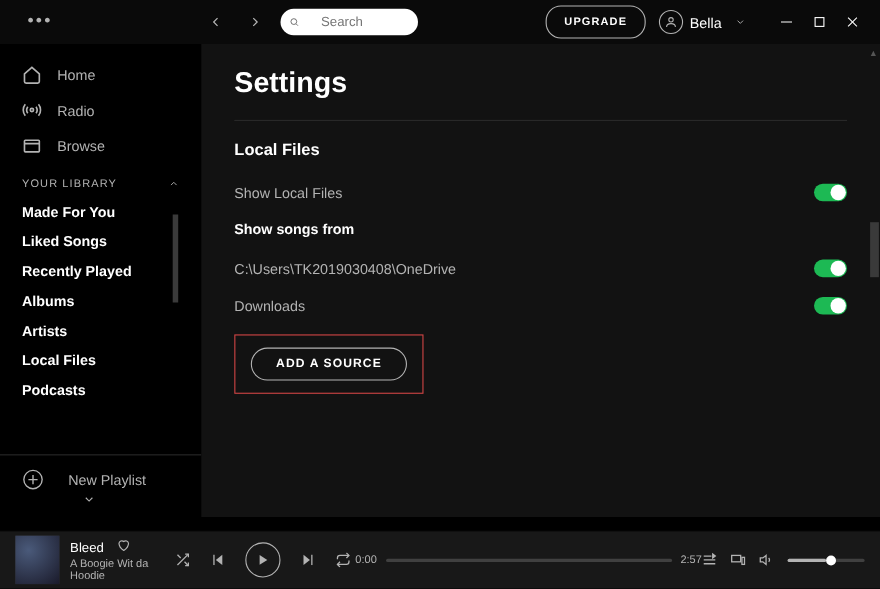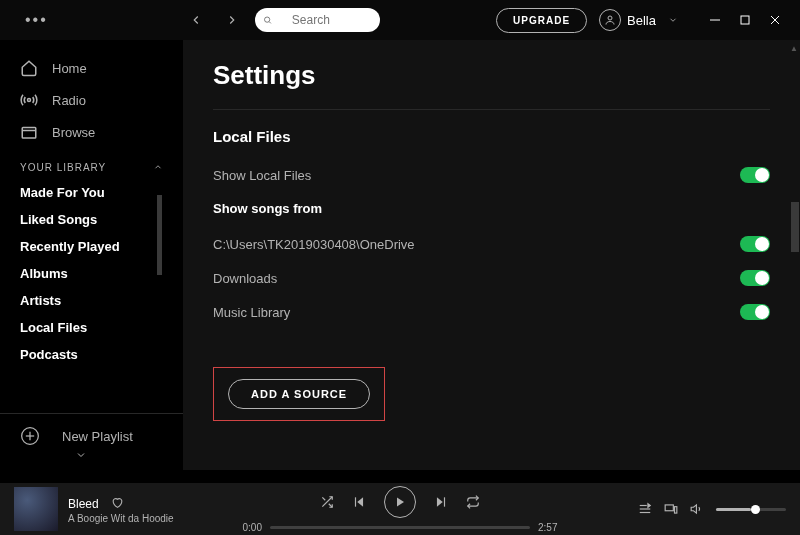--- a/index.html
+++ b/index.html
@@ -3,21 +3,21 @@
 <meta charset="utf-8">
 <style>
   * { margin: 0; padding: 0; box-sizing: border-box; font-family: -apple-system, "Segoe UI", Helvetica, Arial, sans-serif; }
   body { width: 800px; height: 535px; background: #000; color: #b3b3b3; overflow: hidden; position: relative; }
   .topbar { height: 40px; display: flex; align-items: center; padding: 0 10px; background: #0a0a0a; }
   .topbar-left-dots { font-size: 16px; color: #b3b3b3; padding: 0 15px; letter-spacing: 2px; }
   .topnav { margin-left: 120px; display: flex; align-items: center; gap: 10px; }
   .nav-arrow { width: 26px; height: 26px; display: flex; align-items: center; justify-content: center; cursor: pointer; }
   .search-box { width: 125px; height: 24px; background: #fff; border-radius: 12px; display: flex; align-items: center; padding: 0 8px; gap: 20px; }
   .search-box input { border: none; outline: none; font-size: 12px; width: 80px; }
-  .top-right { margin-left: auto; display: flex; align-items: center; gap: 12px; }
+  .top-right { margin-left: auto; display: flex; gap: 12px; }
   .upgrade-btn { border: 1px solid #b3b3b3; background: transparent; color: #fff; font-size: 10px; font-weight: 700; letter-spacing: 1px; padding: 6px 16px; border-radius: 14px; cursor: pointer; }
   .user-chip { display: flex; align-items: center; gap: 6px; color: #fff; font-size: 13px; cursor: pointer;}
   .avatar-icon { width: 22px; height: 22px; border: 1px solid #b3b3b3; border-radius: 50%; display:flex;align-items:center;justify-content:center }
   .win-buttons { display: flex; gap: 0; margin-left: 10px; }
   .win-btn { width: 30px; height: 30px; display: flex; align-items: center; justify-content: center; color: #fff; cursor: pointer; }
   .body-wrap { display: flex; height: 430px; }
   .sidebar { width: 183px; background: #000; padding: 12px 0; display:flex; flex-direction:column; }
   .side-item { display: flex; align-items: center; gap: 14px; padding: 7px 20px; color: #b3b3b3; font-size: 13px; cursor: pointer; }
   .side-item svg { width:18px; height:18px; }
   .side-header { font-size: 10px; letter-spacing: 1px; color: #b3b3b3; padding: 14px 20px 6px; display:flex; justify-content:space-between; align-items:flex-start;}
@@ -25,32 +25,32 @@
   .sidebar-scroll-indicator { position:absolute; left:157px; top:195px; height:80px; width:5px; background:#3a3a3a; }
   .new-playlist { margin-top:auto; border-top:1px solid #282828; padding:12px 20px; display:flex; align-items:center; gap:22px; color:#b3b3b3; font-size:13px; cursor:pointer; }
   .main { flex: 1; background: #121212; overflow-y:auto; padding: 20px 30px 10px 30px; position:relative;}
   .main h1 { color: #fff; font-size: 26px; font-weight: 800; margin-bottom: 18px; }
   .section-divider { height:1px; background:#282828; margin-bottom:18px; }
   .section-title { color:#fff; font-size:15px; font-weight:700; margin-bottom:22px; }
   .row { display:flex; align-items:center; justify-content:space-between; margin-bottom:18px; font-size:13px; color:#b3b3b3;}
   .sub-title { color:#fff; font-weight:700; font-size:13px; margin-bottom:20px; }
   .toggle { width:30px; height:16px; background:#1db954; border-radius:8px; position:relative; cursor:pointer;}
   .toggle::after{ content:''; position:absolute; right:1px; top:1px; width:14px; height:14px; background:#fff; border-radius:50%; }
-  .add-source-box { border:1px solid #d14545; padding:11px 14px; display:inline-block;margin-top:29px;}
+  .add-source-box { border:1px solid #d14545; padding:11px 14px; display:inline-block;}
   .add-source-btn { border:1px solid #b3b3b3; background:transparent; color:#fff; font-size:11px; font-weight:700; letter-spacing:1px; padding:8px 22px; border-radius:16px; cursor:pointer;}
   .main-scrollbar-track { position:absolute; right:0; top:0; bottom:0; width:10px; }
   .main-scrollbar-arrow-top { position:absolute; right:2px; top:4px; color:#555; font-size:8px;}
   .main-scrollbar-thumb { position:absolute; right:1px; top:162px; width:8px; height:50px; background:#3a3a3a; }
   .player { position:absolute; bottom:0; left:0; right:0; height:53px; background:#181818; border-top:1px solid #000; display:flex; align-items:center; padding:0 14px;}
   .now-playing{ display:flex; align-items:center; gap:10px; width:200px;}
   .album-art{ width:44px; height:44px; background:#333; background-image:radial-gradient(circle at 30% 30%, #4a5a7a, #1a1a2a);}
   .track-title{ color:#fff; font-size:12px; }
   .track-artist{ color:#b3b3b3; font-size:10px;}
   .heart{ color:#b3b3b3; cursor:pointer; margin-left:4px;}
-  .center-controls{ flex:1; display:flex; flex-direction:column; align-items:center; gap:4px;}
+  .center-controls{ flex:1; display:flex; flex-direction:row; align-items:center; gap:4px;}
   .control-buttons{ display:flex; align-items:center; gap:18px;}
   .ctrl-btn{ color:#b3b3b3; cursor:pointer; display:flex;}
   .play-btn{ width:32px; height:32px; border:1.5px solid #b3b3b3; border-radius:50%; display:flex;align-items:center;justify-content:center; cursor:pointer;}
   .progress{ display:flex; align-items:center; gap:8px; font-size:10px; color:#b3b3b3; width:100%; justify-content:center;}
   .progress-bar{ width:260px; height:3px; background:#404040; border-radius:2px;}
   .right-controls{ display:flex; align-items:center; gap:12px; width:200px; justify-content:flex-end;}
   .vol-bar{ width:70px; height:3px; background:#404040; border-radius:2px; position:relative;}
   .vol-bar::before{ content:''; position:absolute; left:0; width:50%; height:3px; background:#b3b3b3; border-radius:2px;}
   .vol-bar::after{ content:''; position:absolute; left:50%; top:-3px; width:9px; height:9px; background:#fff; border-radius:50%;}
   .chev-down-bottom { position:absolute; left:75px; bottom:72px; color:#b3b3b3; font-size:10px;}
@@ -175,24 +175,20 @@
     <div class="sub-title">Show songs from</div>
 
     <div class="row">
       <span>C:\Users\TK2019030408\OneDrive</span>
       <div class="toggle"></div>
     </div>
     <div class="row">
       <span>Downloads</span>
       <div class="toggle"></div>
     </div>
-    <div class="row">
-      <span>Music Library</span>
-      <div class="toggle"></div>
-    </div>
 
     <div class="add-source-box">
       <button class="add-source-btn">ADD A SOURCE</button>
     </div>
 
     <div class="main-scrollbar-track">
       <div class="main-scrollbar-arrow-top">▲</div>
       <div class="main-scrollbar-thumb"></div>
     </div>
   </div>

